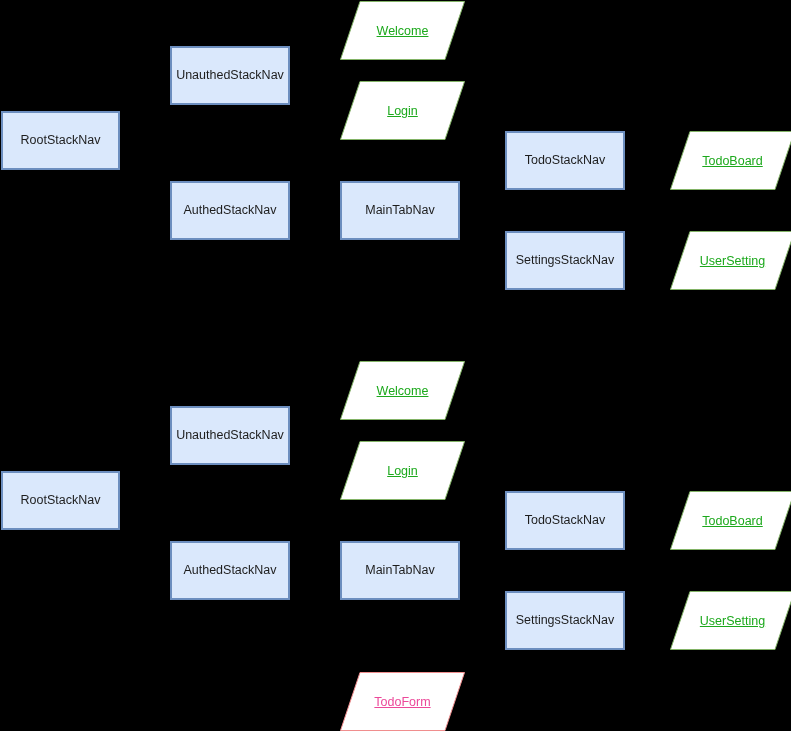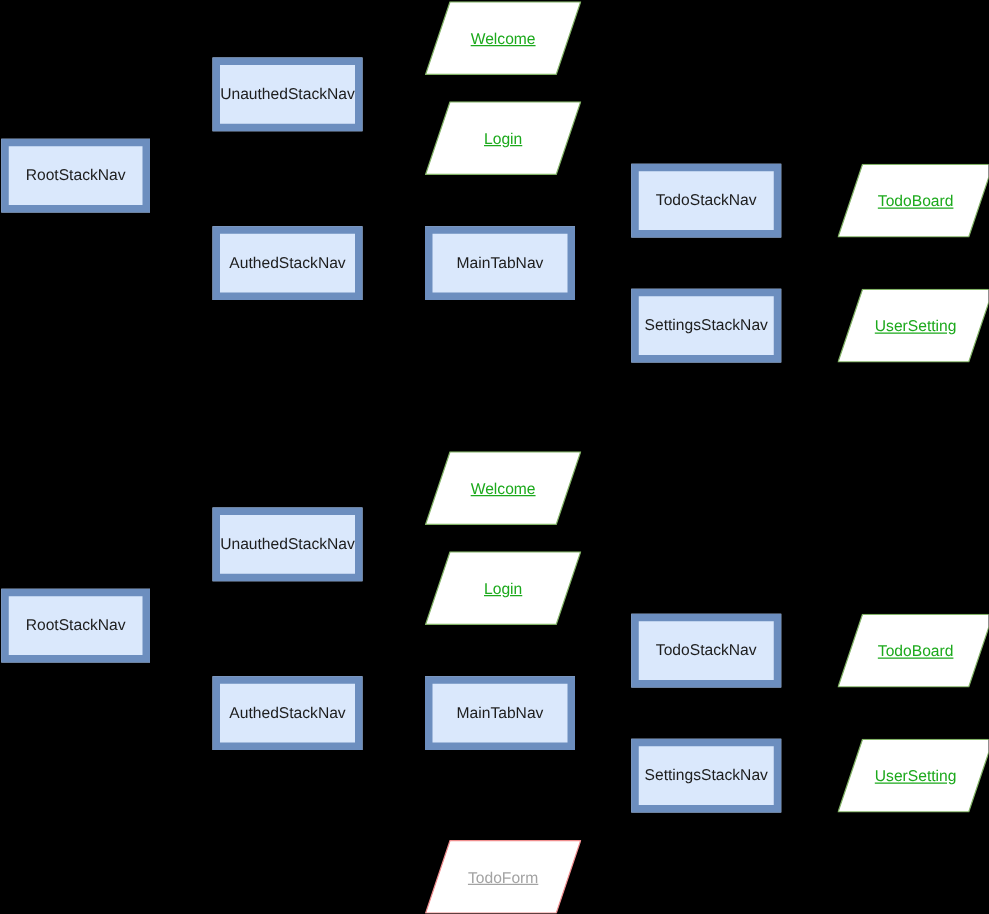--- a/index.html
+++ b/index.html
@@ -24,21 +24,21 @@
     align-items: center;
     justify-content: center;
     text-align: center;
     font-size: 12.5px;
     line-height: 1.2;
     white-space: nowrap;
   }
   
   .nav-box {
     background: #dae8fc;
-    border: 6px solid #a21caf;
+    border: 2px solid #a21caf;
     color: #1d1d1d;
   }
   .screen-wrap, .form-wrap {
     position: absolute;
     box-sizing: border-box;
   }
   .screen-wrap .label, .form-wrap .label {
     position: absolute;
     inset: 0;
     display: flex;
@@ -114,15 +114,15 @@
         <span>SettingsStackNav</span>
       </div>
       <div class="screen-wrap" style="left: 670px; top: 491px; width: 125px; height: 59px;"><svg class="shape" width="125" height="59" viewBox="0 0 125 59">
           <polygon points="20,0.5 124.5,0.5 105,58.5 0.5,58.5" fill="#ffffff" stroke="#82b366" stroke-width="1"></polygon>
         </svg><span class="label" style="color: rgb(28, 169, 28);">TodoBoard</span></div>
       <div class="screen-wrap" style="left: 670px; top: 591px; width: 125px; height: 59px;"><svg class="shape" width="125" height="59" viewBox="0 0 125 59">
           <polygon points="20,0.5 124.5,0.5 105,58.5 0.5,58.5" fill="#ffffff" stroke="#82b366" stroke-width="1"></polygon>
         </svg><span class="label" style="color: rgb(28, 169, 28);">UserSetting</span></div>
       <div class="form-wrap" style="left: 340px; top: 672px; width: 125px; height: 59px;"><svg class="shape" width="125" height="59" viewBox="0 0 125 59">
           <polygon points="20,0.5 124.5,0.5 105,58.5 0.5,58.5" fill="#ffffff" stroke="#f08e8e" stroke-width="1"></polygon>
-        </svg><span class="label" style="color: #a3a3a3;">TodoForm</span></div>
+        </svg><span class="label" style="color: #ec4899;">TodoForm</span></div>
     </div>
   </div>
 
 </body></html>

